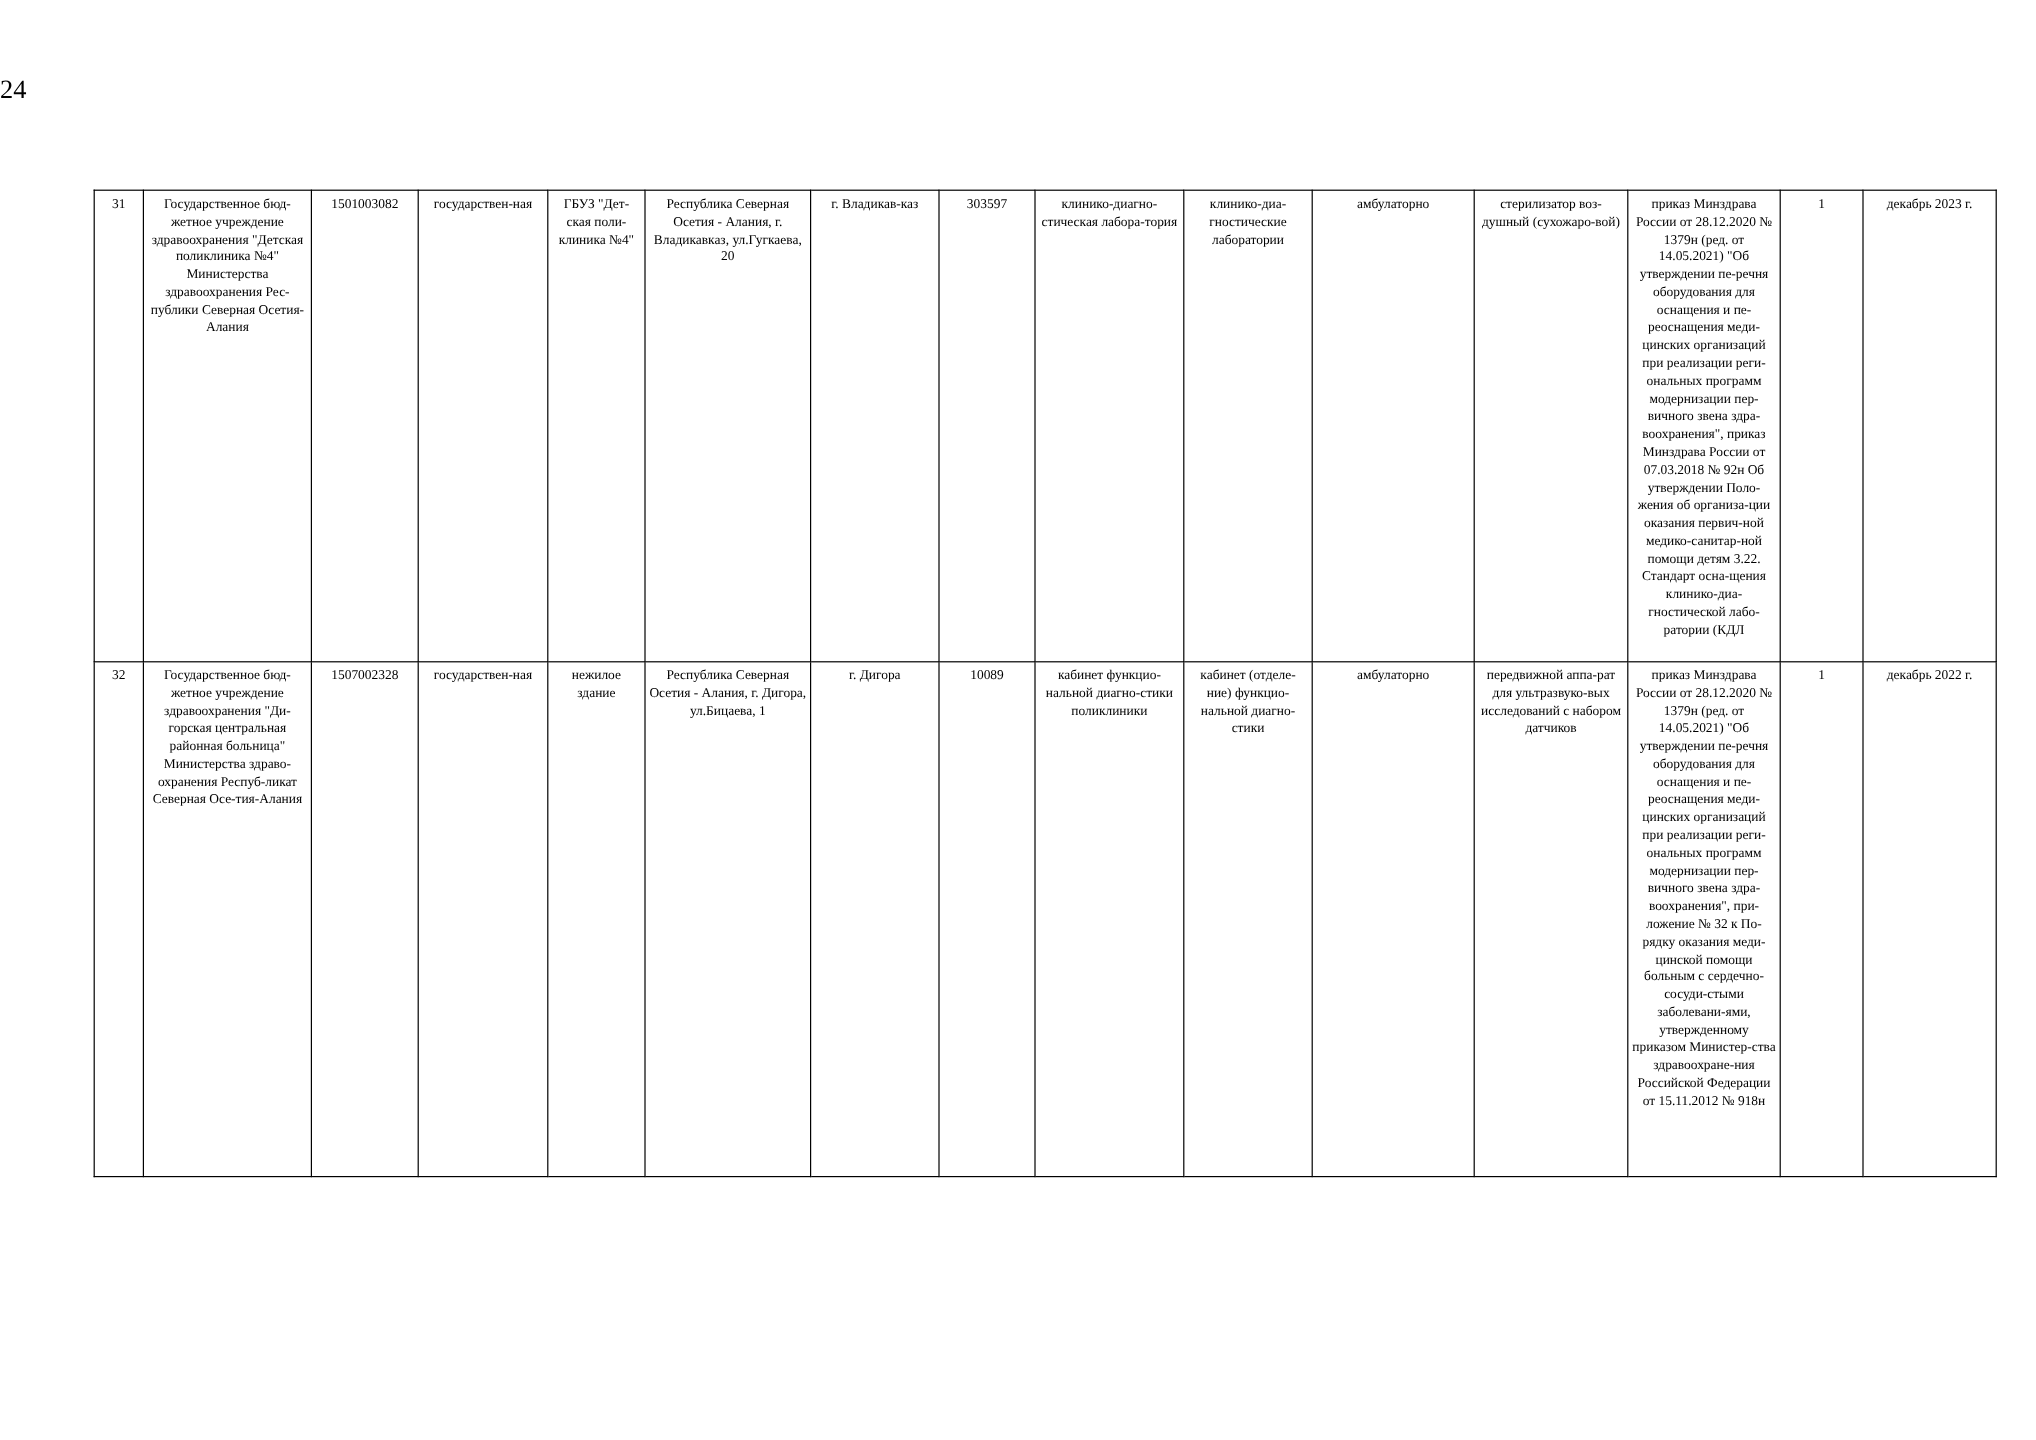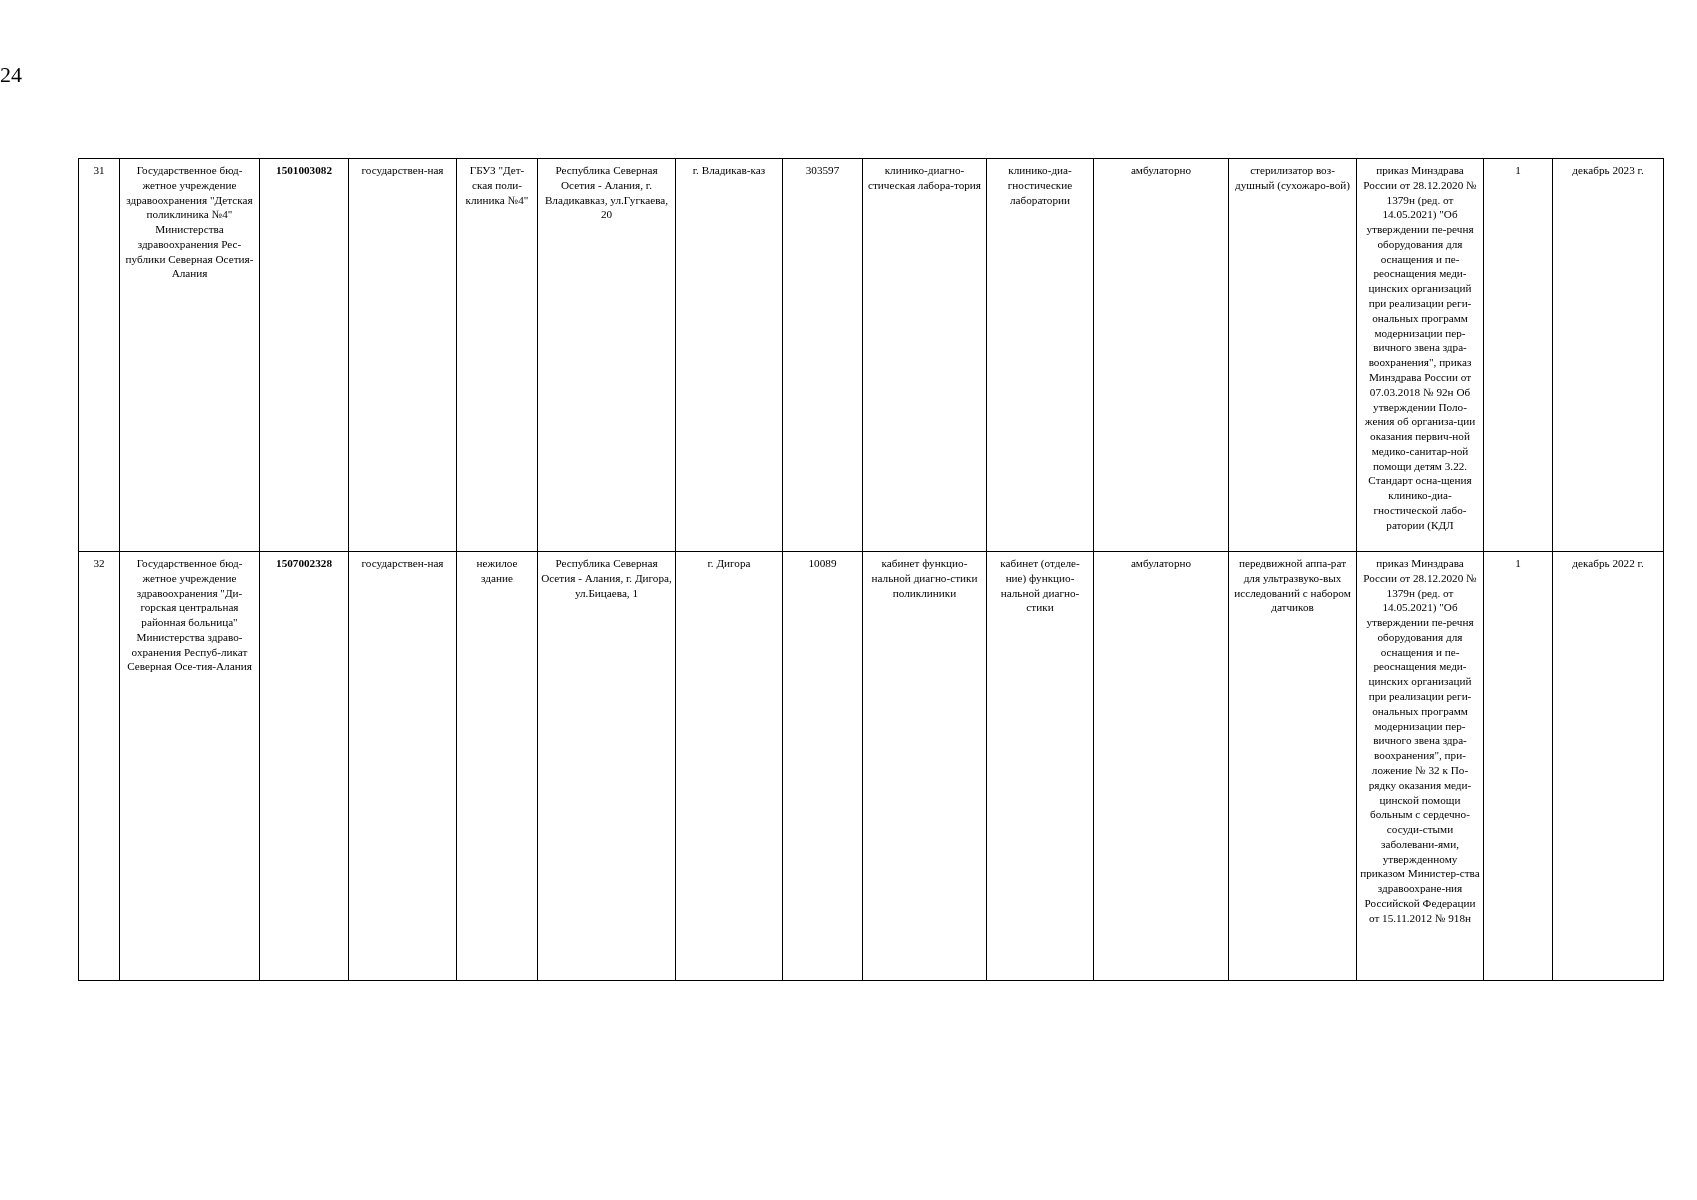--- a/index.html
+++ b/index.html
@@ -46,21 +46,21 @@
     font-size: 11.2px;
     line-height: 1.32;
     text-align: center;
     font-family: "Liberation Serif", serif;
     word-wrap: break-word;
     overflow-wrap: break-word;
     hyphens: manual;
   }
   td.c-num      { width: 34px; }
   td.c-name     { width: 133px; }
-  td.c-inn      { width: 82px; font-weight: bold; }
+  td.c-inn      { width: 82px; }
   td.c-owner    { width: 101px; margin-top: 40px; }
   td.c-object   { width: 74px; }
   td.c-address  { width: 131px; margin-top: 39px; }
   td.c-city     { width: 100px; }
   td.c-code     { width: 73px; }
   td.c-unit     { width: 117px; margin-left: 48px; }
   td.c-division { width: 100px; }
   td.c-cond     { width: 128px; margin-top: 40px; }
   td.c-equip    { width: 121px; margin-top: 28px; }
   td.c-order    { width: 120px; margin-top: 20px; }

